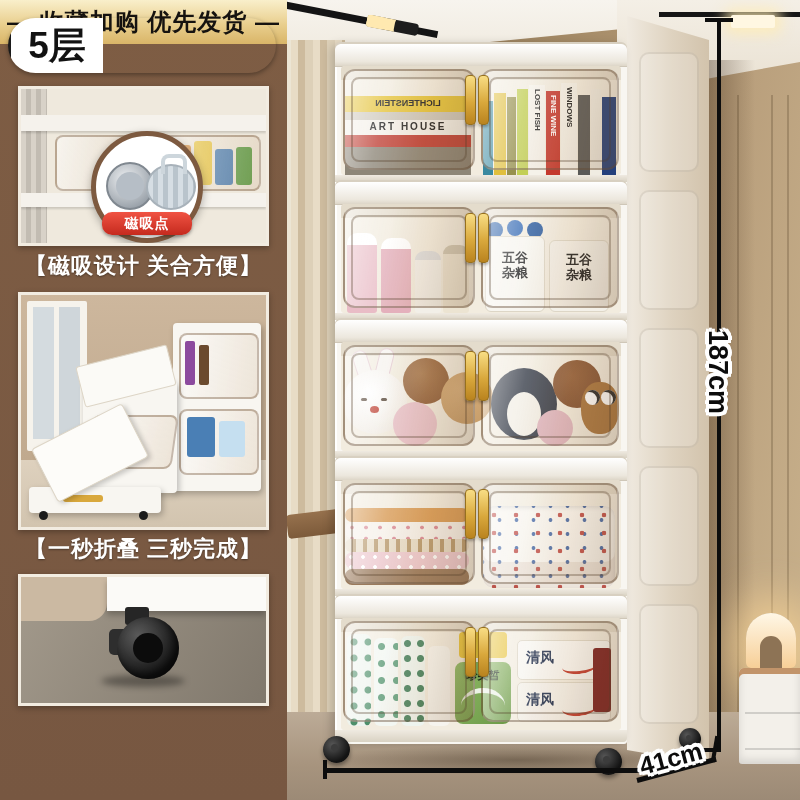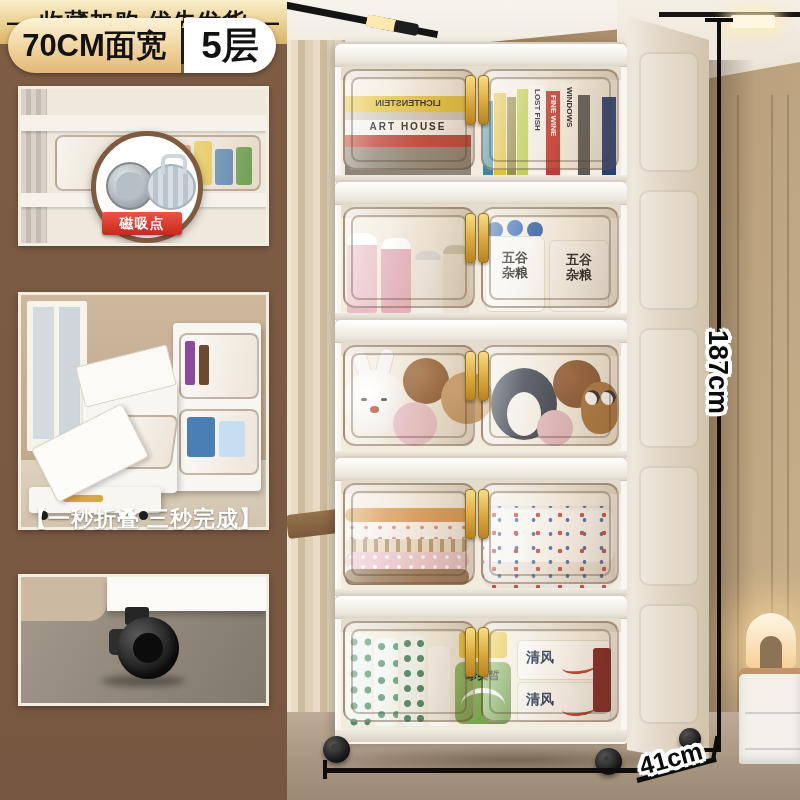--- a/index.html
+++ b/index.html
@@ -96,39 +96,36 @@
   .p1-shelf{position:absolute;left:0;width:100%;background:#f5f2ec;box-shadow:0 2px 2px rgba(0,0,0,.15);}
   .inset-circle{position:absolute;left:70px;top:42px;width:102px;height:102px;border-radius:50%;
         background:#ffffff;border:5px solid #7d5a40;box-shadow:0 3px 8px rgba(0,0,0,.3);}
   .magnet-disc{position:absolute;left:10px;top:26px;width:44px;height:44px;border-radius:50%;
         background:radial-gradient(circle at 40% 35%,#eef0f2,#9aa2aa 75%);border:2px solid #808890;}
   .magnet-disc::after{content:"";position:absolute;inset:8px;border-radius:50%;background:#b6bec6;}
   .magnet-cap{position:absolute;left:50px;top:28px;width:46px;height:42px;border-radius:50%;
         background:repeating-linear-gradient(90deg,#d6dee4 0 5px,#b9c4cc 5px 10px);border:2px solid #a8b2ba;}
   .magnet-cap::before{content:"";position:absolute;left:13px;top:-12px;width:18px;height:16px;border:4px solid #cdd6dc;
         border-radius:8px 8px 0 0;border-bottom:none;}
-  .red-ribbon{position:absolute;left:6px;top:76px;width:80px;height:23px;border-radius:3px;
+  .red-ribbon{position:absolute;left:6px;top:76px;width:90px;height:23px;border-radius:10px;
         background:linear-gradient(180deg,#f05343,#c52a1e);display:flex;align-items:center;justify-content:center;
         box-shadow:0 2px 3px rgba(0,0,0,.3);}
   .red-ribbon span{color:#fff;font-size:14px;font-weight:900;letter-spacing:1px;}
   .mini-door{position:absolute;border:2px solid rgba(110,80,50,.38);border-radius:8px;
         background:linear-gradient(100deg,rgba(255,255,255,.5),rgba(190,150,105,.18));}
   .mini-cab{position:absolute;background:#f8f6f1;border-radius:4px;box-shadow:2px 3px 6px rgba(0,0,0,.25);}
 </style>
 </head>
 <body>
 
 <div id="stage">
 
   <div id="left-col" class="abs">
 
     <div id="badge" class="abs">
-      <div class="seg-gold">
-        <span>70CM面宽</span>
-      </div>
       <div class="divider"></div>
       <div class="seg-white">
         <span>5层</span>
       </div>
     </div>
 
     <div class="feature-img abs" style="top:86px;height:160px;">
       <div class="abs" style="left:0;top:0;width:26px;height:160px;background:repeating-linear-gradient(90deg,#d8d2c8 0 5px,#c2bcb2 5px 10px);"></div>
       <div class="abs" style="left:26px;top:0;width:219px;height:160px;background:#efe9dd;"></div>
       <div class="p1-shelf" style="top:26px;height:16px;"></div>
@@ -140,20 +137,21 @@
       <div class="mini-door" style="left:34px;top:46px;width:88px;height:52px;"></div>
       <div class="mini-door" style="left:130px;top:46px;width:106px;height:52px;"></div>
       <div class="inset-circle">
         <div class="magnet-disc"></div>
         <div class="magnet-cap"></div>
         <div class="red-ribbon">
           <span>磁吸点</span>
         </div>
       </div>
     </div>
+    <div class="feature-caption abs" style="top:251px;">【磁吸设计 关合方便】</div>
 
     <div class="feature-img abs" style="top:292px;height:238px;">
       <div class="abs" style="left:0;top:0;width:245px;height:165px;background:linear-gradient(180deg,#cdb79d,#c0a98e);"></div>
       <div class="abs" style="left:0;top:165px;width:245px;height:67px;background:linear-gradient(180deg,#ded1be,#d2c4af);"></div>
       <div class="abs" style="left:6px;top:6px;width:60px;height:150px;background:#f6f3ec;border-radius:2px;">
         <div class="abs" style="left:6px;top:6px;width:21px;height:132px;background:#d4dbdf;"></div>
         <div class="abs" style="left:32px;top:6px;width:21px;height:132px;background:#cfd6da;"></div>
       </div>
       <div class="mini-cab" style="left:152px;top:28px;width:88px;height:168px;">
         <div class="mini-door" style="left:6px;top:10px;width:76px;height:62px;"></div>
@@ -168,21 +166,21 @@
         <div class="abs" style="left:-4px;top:-26px;width:92px;height:40px;background:#fbfaf6;border:1px solid #ddd5c6;transform:rotate(-14deg);border-radius:3px;"></div>
         <div class="abs" style="left:30px;top:44px;width:8px;height:26px;background:#e2a93c;border-radius:2px;"></div>
       </div>
       <div class="mini-cab" style="left:8px;top:192px;width:132px;height:26px;">
         <div class="abs" style="left:10px;top:24px;width:9px;height:9px;border-radius:50%;background:#1c1c1c;"></div>
         <div class="abs" style="left:110px;top:24px;width:9px;height:9px;border-radius:50%;background:#1c1c1c;"></div>
         <div class="abs" style="left:34px;top:8px;width:40px;height:7px;background:#d9a83c;border-radius:3px;"></div>
       </div>
       <div class="abs" style="left:18px;top:128px;width:100px;height:58px;background:#fdfcf9;border:1px solid #ddd5c6;transform:rotate(-27deg);border-radius:4px;box-shadow:2px 3px 5px rgba(0,0,0,.2);"></div>
     </div>
-    <div class="feature-caption abs" style="top:504px;">【一秒折叠 三秒完成】</div>
+    <div class="feature-caption abs" style="top:534px;">【一秒折叠 三秒完成】</div>
 
     <div class="feature-img abs" style="top:574px;height:132px;">
       <div class="abs" style="left:0;top:0;width:245px;height:126px;background:linear-gradient(120deg,#a39a8c,#80786c);"></div>
       <div class="abs" style="left:0;top:0;width:86px;height:44px;background:#cbb9a2;border-radius:0 0 18px 0;"></div>
       <div class="abs" style="left:86px;top:0;width:159px;height:34px;background:#fbfaf7;box-shadow:0 4px 6px rgba(0,0,0,.25);"></div>
       <div class="abs" style="left:80px;top:98px;width:84px;height:12px;border-radius:50%;background:rgba(0,0,0,.35);filter:blur(3px);"></div>
       <div class="abs" style="left:104px;top:30px;width:24px;height:18px;background:#262626;border-radius:3px;"></div>
       <div class="abs" style="left:88px;top:52px;width:30px;height:26px;background:#2e2e2e;border-radius:5px;"></div>
       <div class="abs" style="left:96px;top:40px;width:62px;height:62px;border-radius:50%;background:radial-gradient(circle at 34% 30%,#5a5a5a,#141414 70%);box-shadow:inset -4px -4px 8px rgba(0,0,0,.6);"></div>
       <div class="abs" style="left:112px;top:56px;width:30px;height:30px;border-radius:50%;background:#0c0c0c;"></div>

